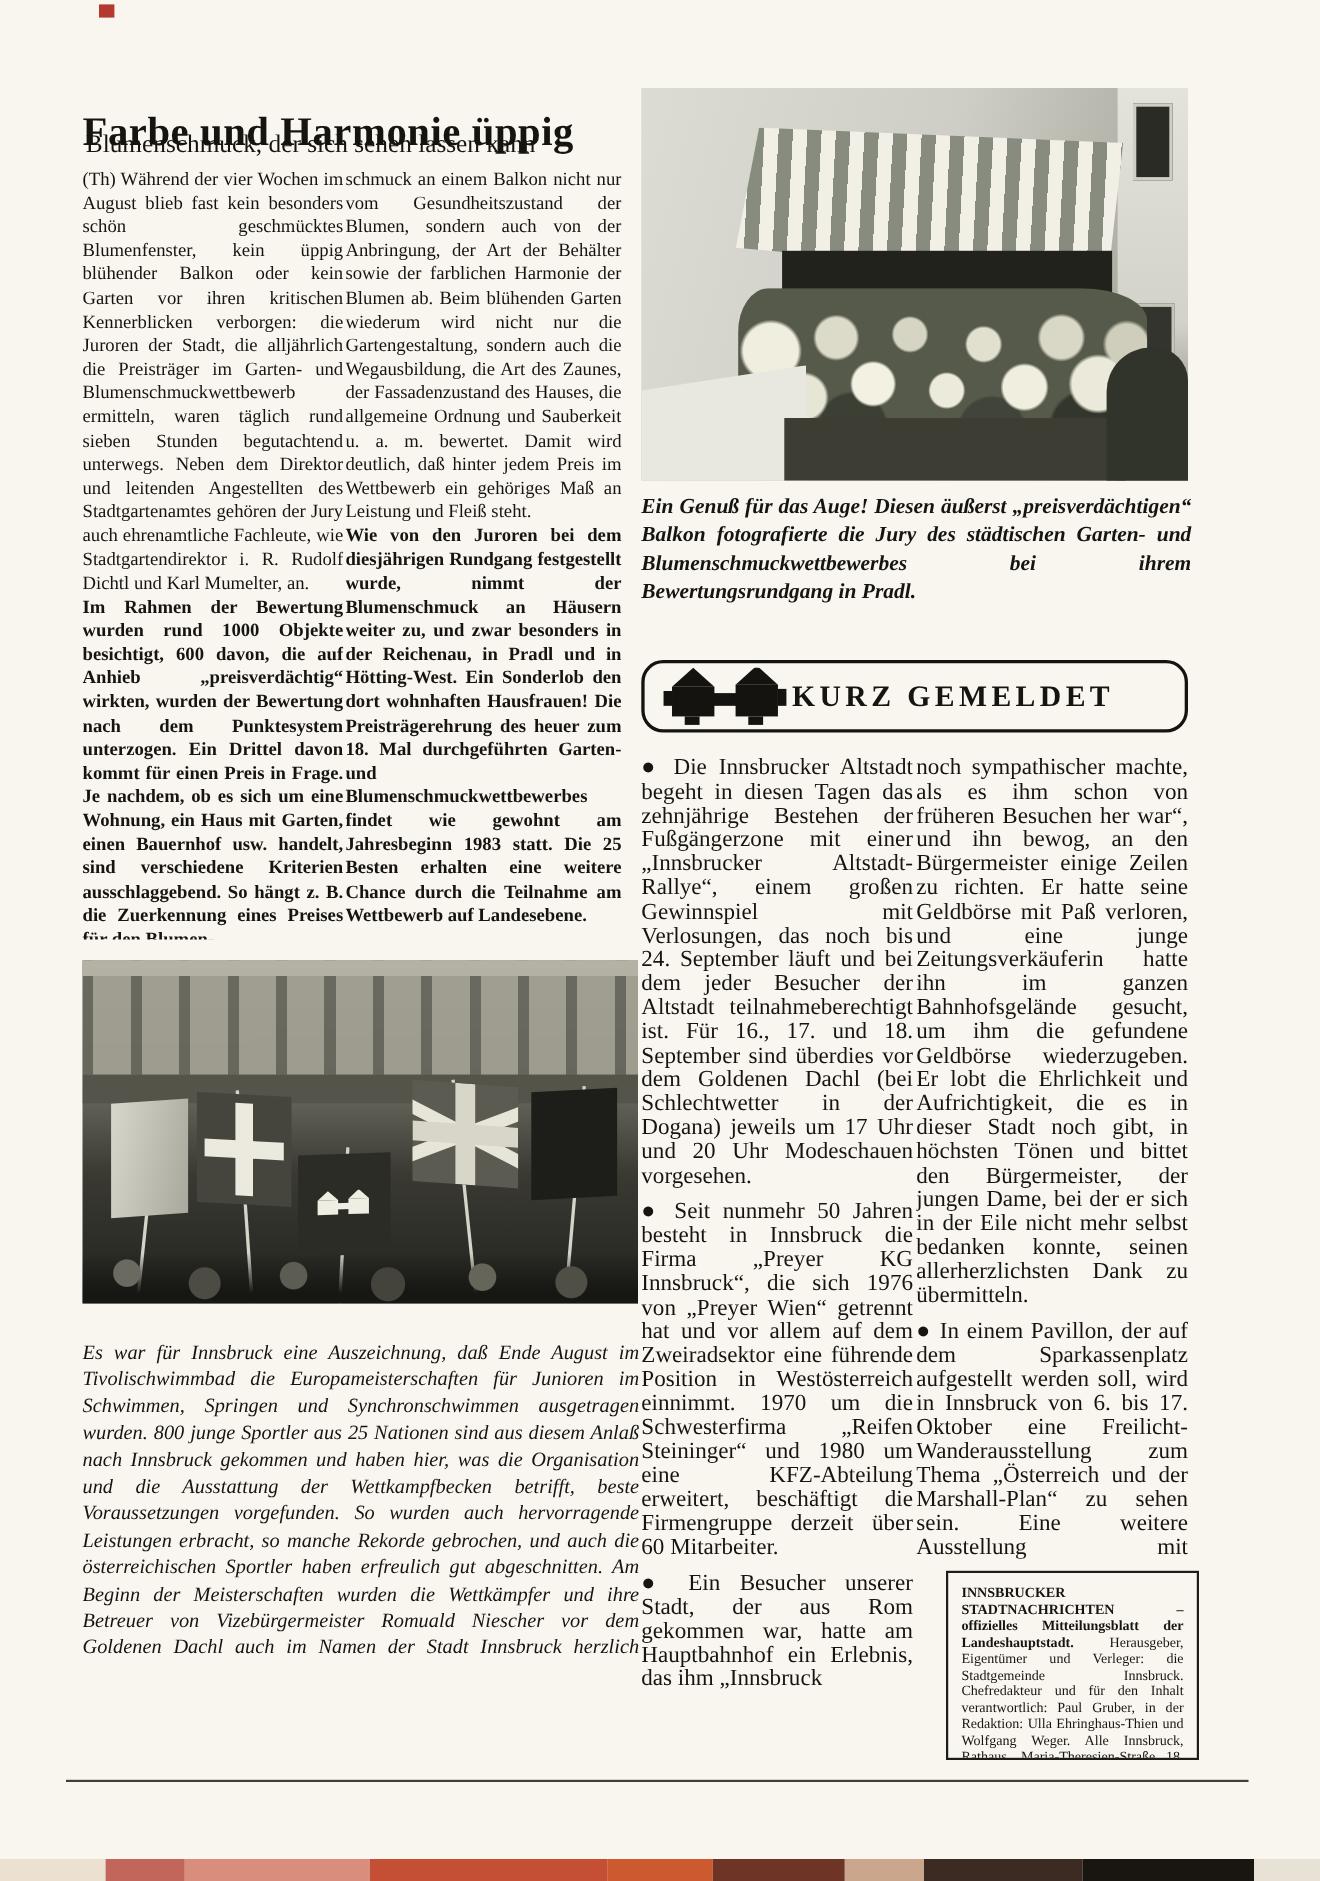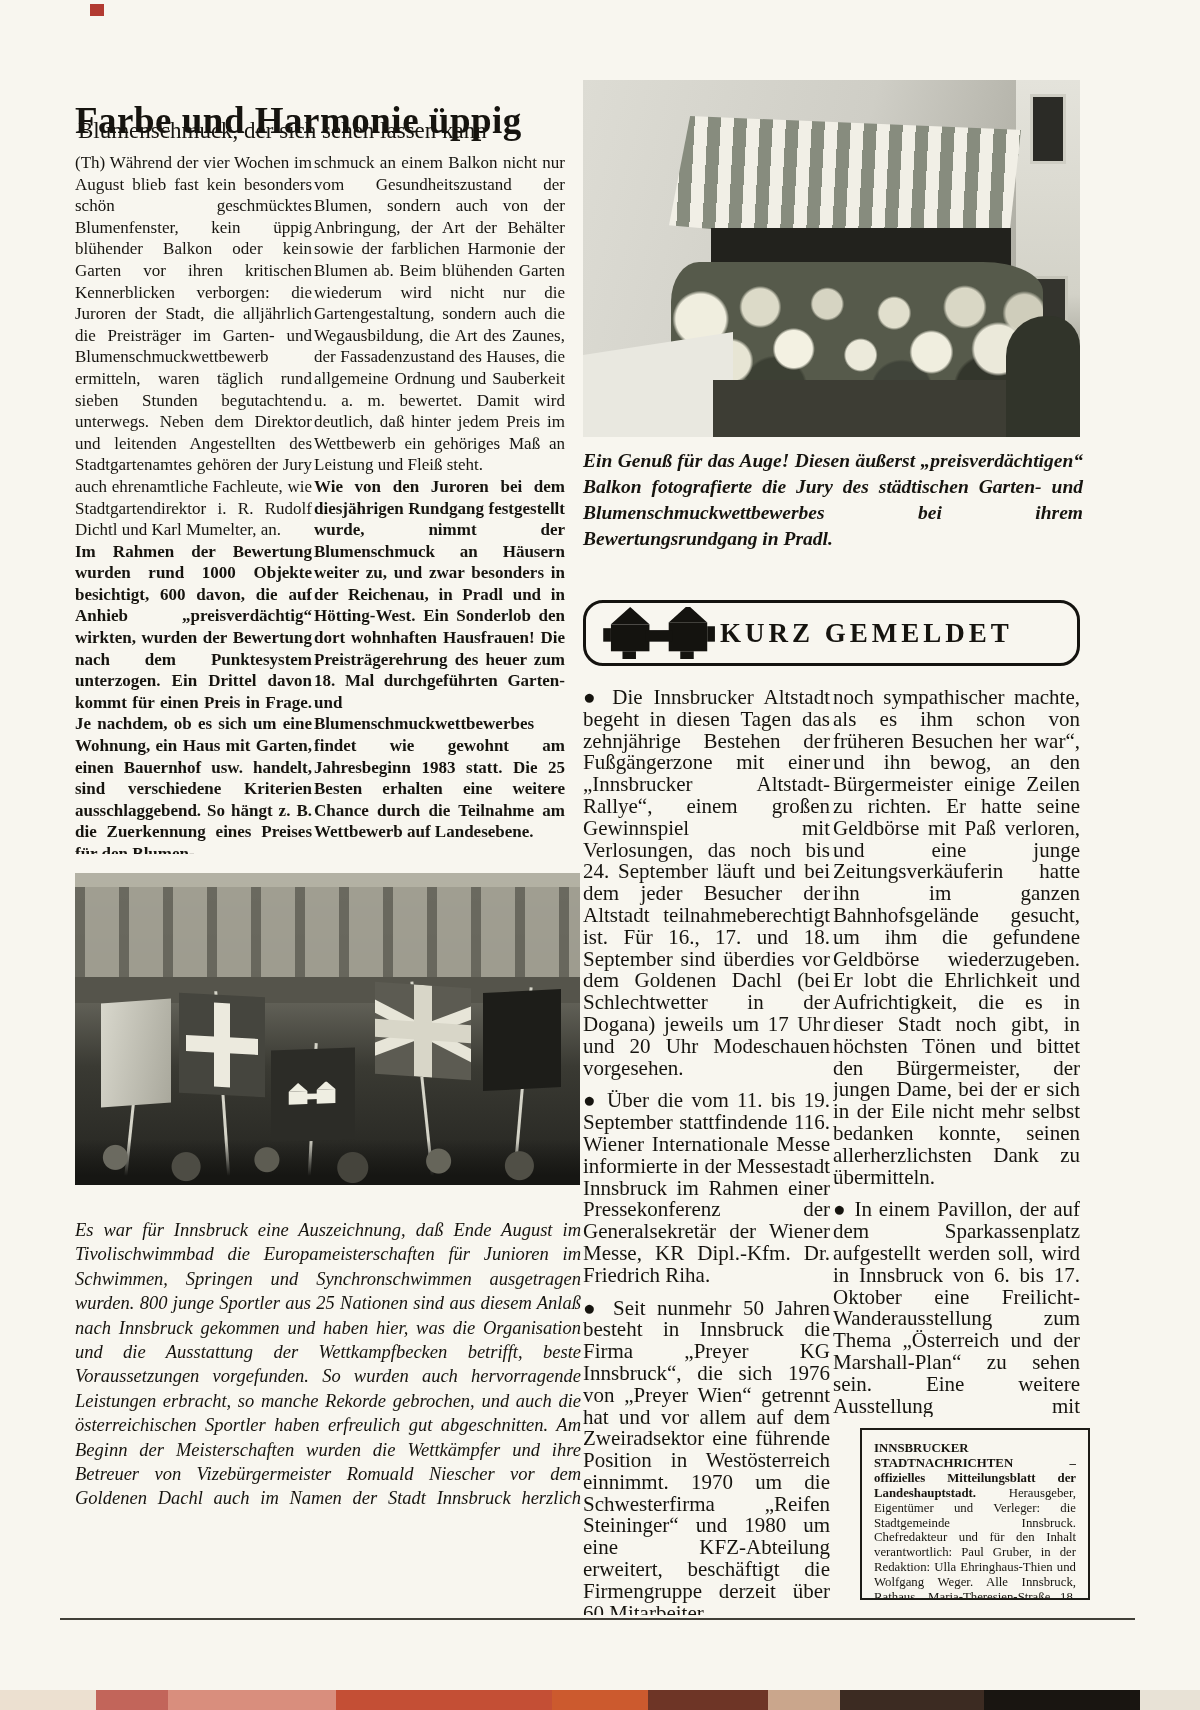--- a/index.html
+++ b/index.html
@@ -172,21 +172,20 @@
       <rect x="0" y="22" width="8" height="14" fill="#14130f"></rect>
       <rect x="108" y="20" width="8" height="16" fill="#14130f"></rect>
       <rect x="20" y="46" width="14" height="8" fill="#14130f"></rect>
       <rect x="80" y="46" width="14" height="8" fill="#14130f"></rect>
     </svg>
     <div class="kurztitle" data-interactable="false">KURZ GEMELDET</div>
   </div>
 
   <div class="abs newscol ncol1" data-interactable="false">
     <p data-interactable="false">● Die Innsbrucker Altstadt begeht in diesen Tagen das zehnjährige Bestehen der Fußgängerzone mit einer „Innsbrucker Altstadt-Rallye“, einem großen Gewinnspiel mit Verlosungen, das noch bis 24. September läuft und bei dem jeder Besucher der Altstadt teilnahmeberechtigt ist. Für 16., 17. und 18. September sind überdies vor dem Goldenen Dachl (bei Schlechtwetter in der Dogana) jeweils um 17 Uhr und 20 Uhr Modeschauen vorgesehen.</p>
-    <p data-interactable="false">● Über die vom 11. bis 19. September stattfindende 116. Wiener Internationale Messe informierte in der Messestadt Innsbruck im Rahmen einer Pressekonferenz der Generalsekretär der Wiener Messe, KR Dipl.-Kfm. Dr. Friedrich Riha.</p>
     <p data-interactable="false">● Seit nunmehr 50 Jahren besteht in Innsbruck die Firma „Preyer KG Innsbruck“, die sich 1976 von „Preyer Wien“ getrennt hat und vor allem auf dem Zweiradsektor eine führende Position in Westösterreich einnimmt. 1970 um die Schwesterfirma „Reifen Steininger“ und 1980 um eine KFZ-Abteilung erweitert, beschäftigt die Firmengruppe derzeit über 60 Mitarbeiter.</p>
     <p data-interactable="false">● Ein Besucher unserer Stadt, der aus Rom gekommen war, hatte am Hauptbahnhof ein Erlebnis, das ihm „Innsbruck</p>
   </div>
   <div class="abs newscol ncol2" data-interactable="false">
     <p data-interactable="false">noch sympathischer machte, als es ihm schon von früheren Besuchen her war“, und ihn bewog, an den Bürgermeister einige Zeilen zu richten. Er hatte seine Geldbörse mit Paß verloren, und eine junge Zeitungsverkäuferin hatte ihn im ganzen Bahnhofsgelände gesucht, um ihm die gefundene Geldbörse wiederzugeben. Er lobt die Ehrlichkeit und Aufrichtigkeit, die es in dieser Stadt noch gibt, in höchsten Tönen und bittet den Bürgermeister, der jungen Dame, bei der er sich in der Eile nicht mehr selbst bedanken konnte, seinen allerherzlichsten Dank zu übermitteln.</p>
     <p data-interactable="false">● In einem Pavillon, der auf dem Sparkassenplatz aufgestellt werden soll, wird in Innsbruck von 6. bis 17. Oktober eine Freilicht-Wanderausstellung zum Thema „Österreich und der Marshall-Plan“ zu sehen sein. Eine weitere Ausstellung mit Tonbildschau soll zeigen, in welchem Maße der vor 35 Jahren proklamierte Marshall-Plan die Grundlage unseres wirtschaftlichen Aufstieges wurde.</p>
   </div>
 
   <div class="abs photo flags" data-interactable="false">
     <div class="f-fresco" data-interactable="false"></div>

